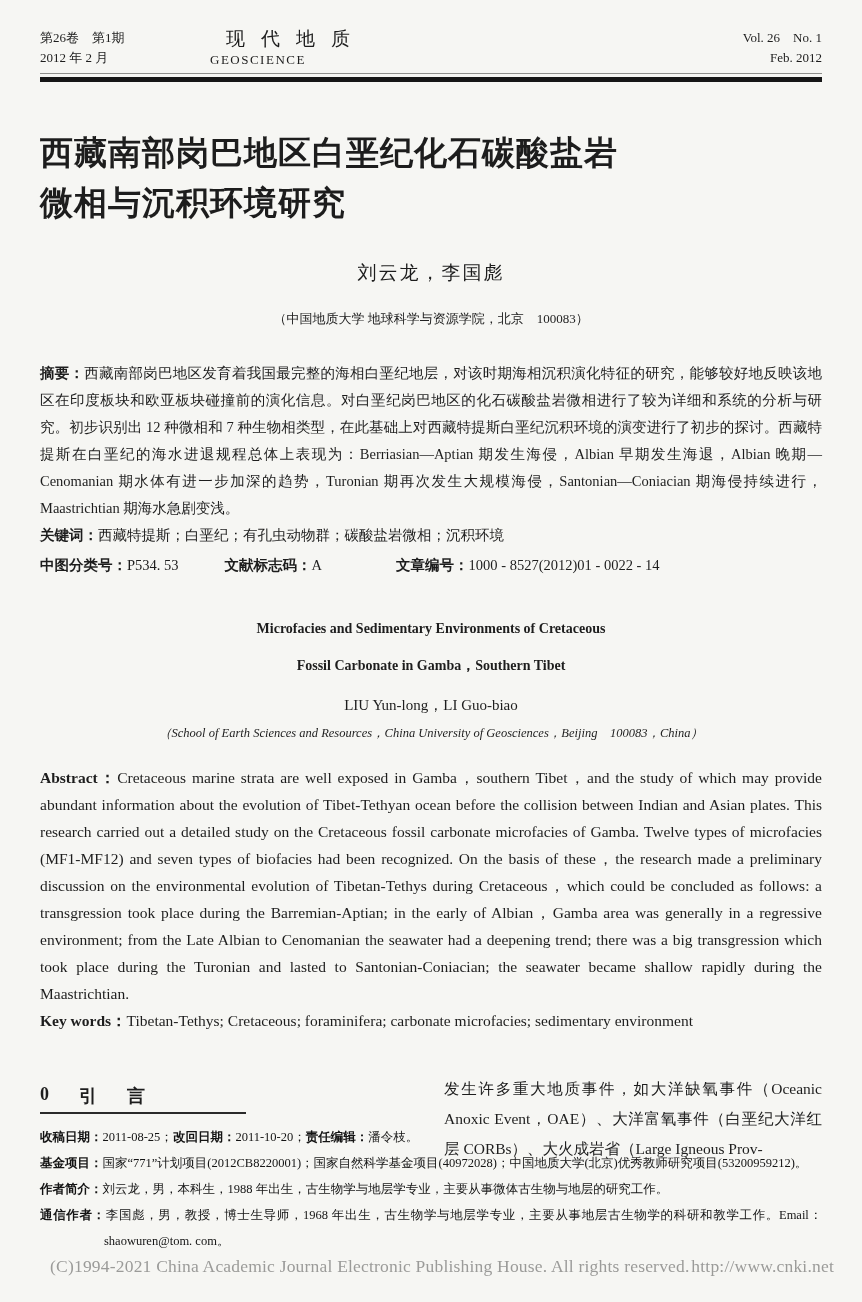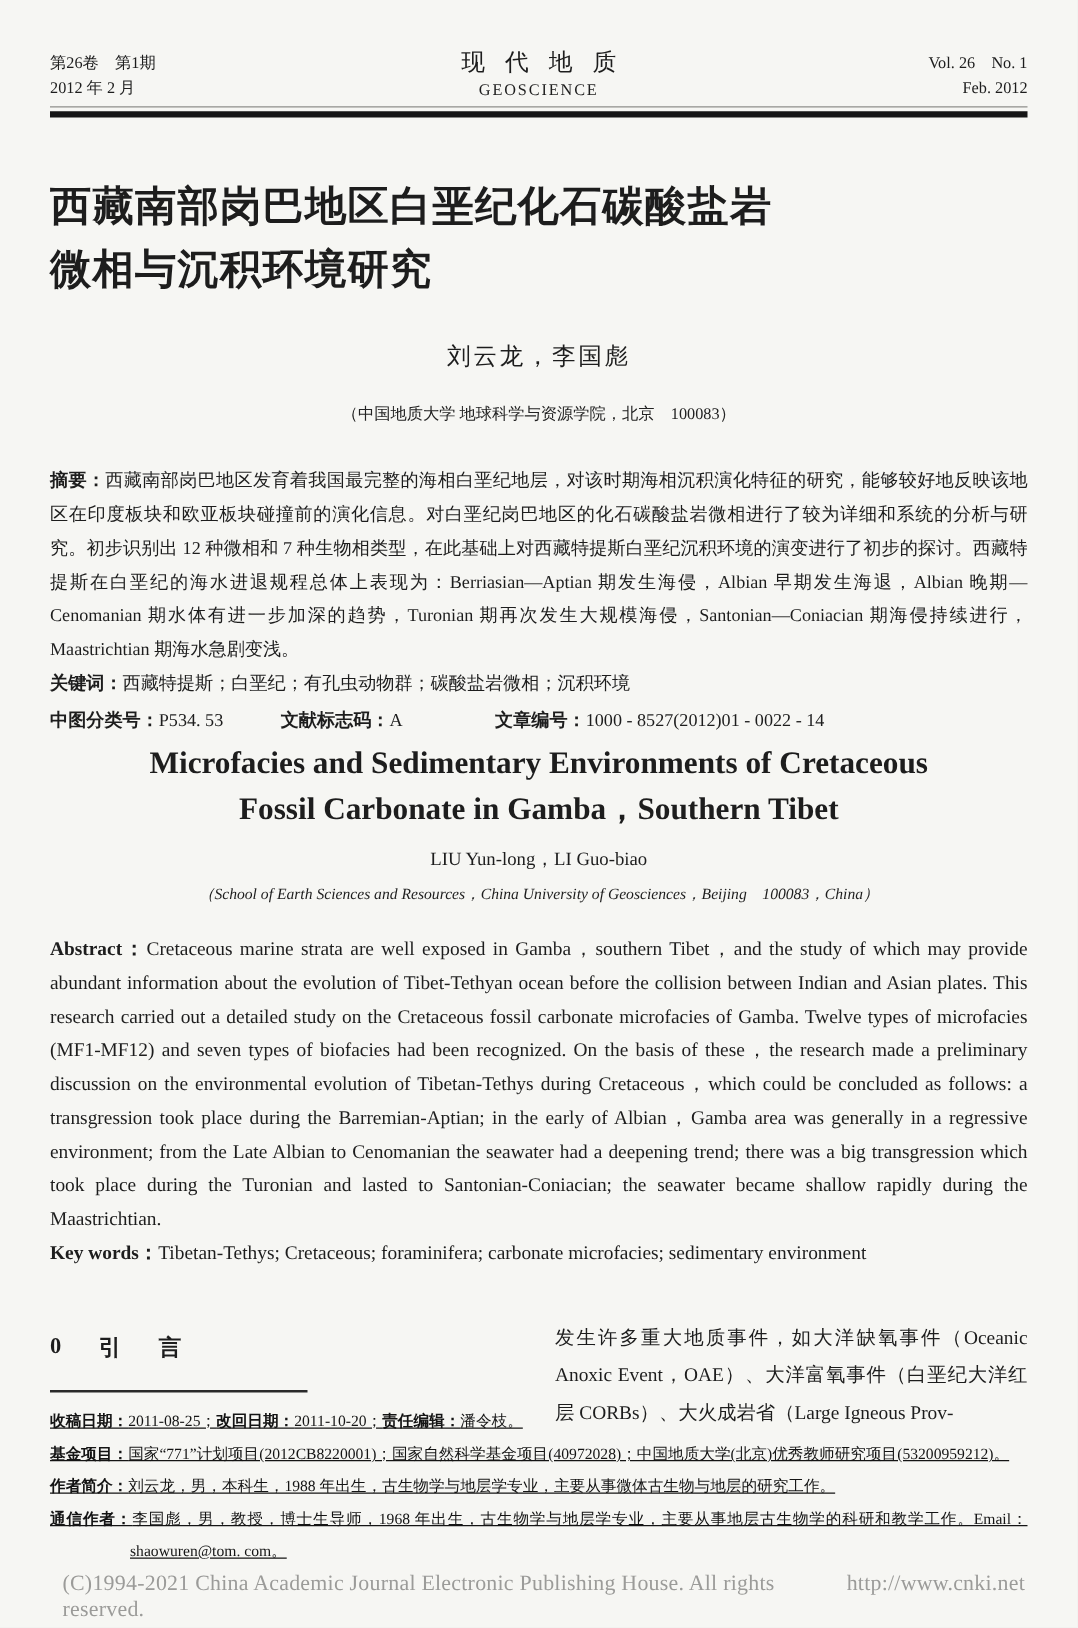--- a/index.html
+++ b/index.html
@@ -6,27 +6,27 @@
   body{background:#e8e8e6;}
   .page{
     position:relative;
     width:862px;height:1302px;
     margin:0 auto;
     background:#f6f6f3;
     color:#1d1d1d;
     font-family:"Liberation Serif","DejaVu Serif",serif;
     overflow:hidden;
   }
-  .content{padding:12px 40px;}
+  .content{padding:0 40px;}
 
   
   .jheader{display:flex;justify-content:space-between;align-items:flex-start;padding-top:28px;}
   .jh-left,.jh-right{font-size:13px;line-height:20px;width:170px;}
   .jh-right{text-align:right;}
-  .jh-center{flex:1;text-align:center;}
+  .jh-center{flex:1;}
   .jname-cn{font-size:19px;letter-spacing:16px;text-indent:16px;line-height:22px;}
   .jname-en{font-size:13px;letter-spacing:1.5px;line-height:17px;margin-top:1px;}
   .rule-thin{height:1px;background:#8f8f8c;margin-top:5px;}
   .rule-thick{height:5px;background:#161616;margin-top:3px;}
 
   
   .title-cn{
     margin-top:46px;text-align:left;
     font-family:"Liberation Sans","DejaVu Sans",sans-serif;
     font-weight:bold;font-size:33px;line-height:50px;letter-spacing:1px;
@@ -36,46 +36,46 @@
 
   
   .abs-cn{margin-top:32px;font-size:14.5px;line-height:27px;text-align:justify;}
   .abs-cn p{margin:0;}
   .b{font-weight:bold;}
   .clc-row{display:flex;font-size:14.5px;line-height:29px;margin-top:2px;}
   .clc-row .grp2{margin-left:46px;}
   .clc-row .grp3{margin-left:74px;}
 
   
-  .title-en{text-align:center;font-weight:bold;font-size:25px;line-height:37px;}
+  .title-en{margin-top:30px;text-align:center;font-weight:bold;font-size:14px;line-height:37px;}
   .authors-en{margin-top:12px;text-align:center;font-size:15px;}
   .affil-en{margin-top:10px;text-align:center;font-size:12.5px;font-style:italic;}
   .abs-en{margin-top:22px;font-size:15.5px;line-height:27px;text-align:justify;}
   .abs-en p{margin:0;}
 
   
   .twocol{display:flex;gap:26px;margin-top:40px;}
   .col{width:378px;}
   .sec-h{font-size:18px;font-weight:bold;margin:10px 0 20px 0;display:flex;}
   .sec-num{margin-right:30px;}
   .sec-title{letter-spacing:6px;}
   .col p{margin:0;font-size:15.5px;line-height:30px;text-align:justify;}
   .indent{text-indent:2em;}
   .stretch{letter-spacing:3px;}
 
   
   .footer{position:absolute;left:40px;right:40px;top:1112px;}
   .fn-rule{width:206px;height:2px;background:#2a2a2a;}
   .footnotes{margin-top:10px;font-size:12.5px;line-height:26px;color:#141414;}
-  .footnotes p{margin:0;padding-left:64px;text-indent:-64px;text-align:justify;text-decoration:underline;}
+  .footnotes p{margin:0;padding-left:64px;text-indent:-64px;text-align:justify;}
   .footnotes p.cont{text-indent:0;}
 
   
   .watermark{
-    position:absolute;top:1256px;left:50px;right:42px;
+    position:absolute;top:1256px;left:50px;right:28px;
     display:flex;justify-content:space-between;
     color:#9b9b99;font-size:17.5px;letter-spacing:0.2px;
   }
 </style>
 </head>
 <body>
 
 <div class="page">
   <div class="content">
 

